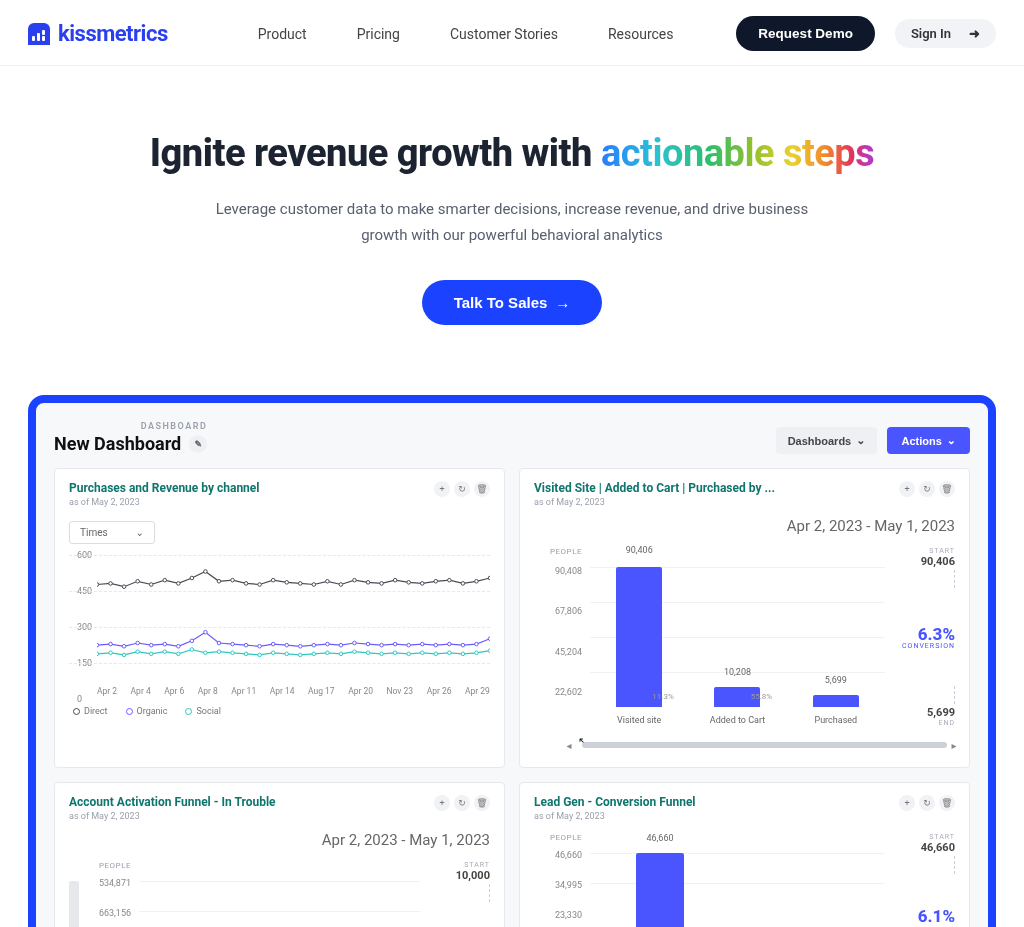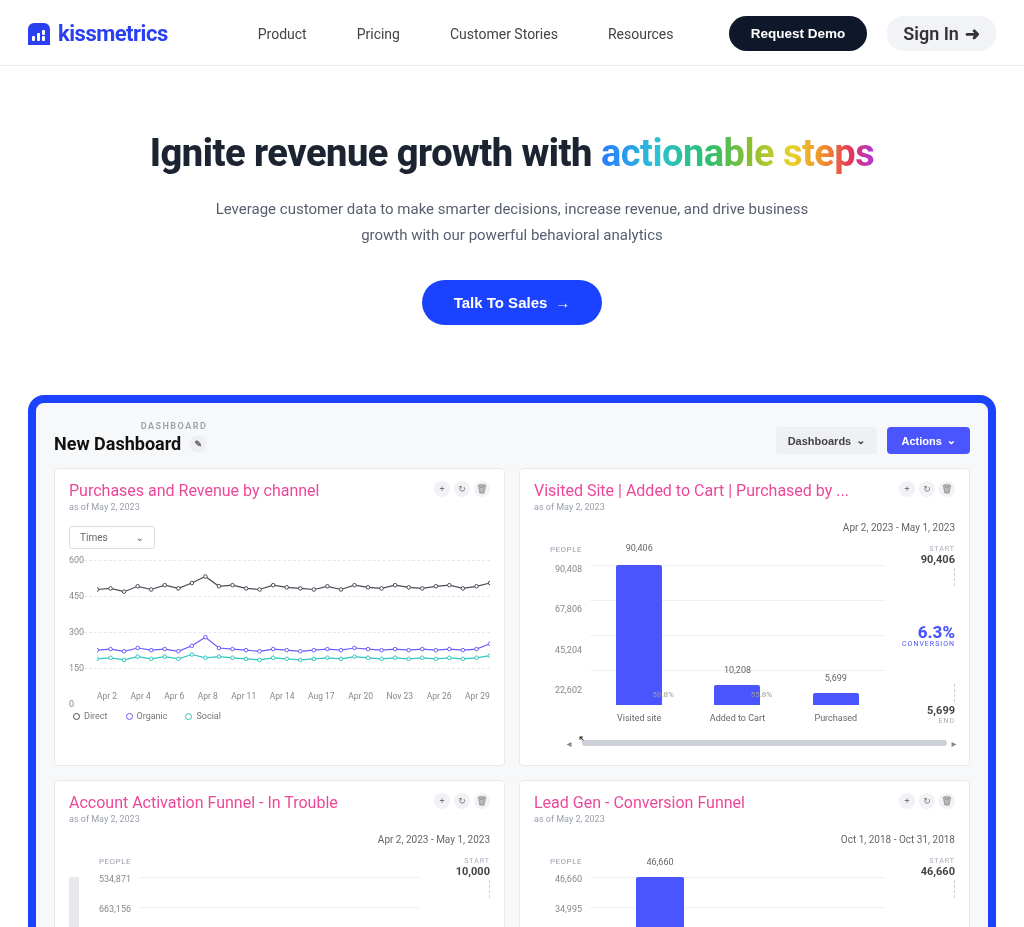--- a/index.html
+++ b/index.html
@@ -25,22 +25,22 @@
     box-shadow: 5px 0 0 #fff, 5px -3px 0 #fff, 10px 0 0 #fff, 10px -6px 0 #fff;
   }
   nav.main-nav { display: flex; gap: 50px; margin-left: 90px; font-size: 14px; color: #444; }
   nav.main-nav a { cursor: pointer; }
   .nav-right { margin-left: auto; display: flex; align-items: center; gap: 20px; }
   .btn-demo {
     background: #0f172a; color: #fff; border: none; border-radius: 22px;
     padding: 10px 22px; font-weight: 600; font-size: 13.5px; cursor: pointer;
   }
   .signin {
-    background: #f1f3f6; border-radius: 16px; padding: 7px 16px; font-size: 18px; font-weight: 600; color:#333; cursor:pointer;
-    display:flex; align-items:center; gap:6px;
+    background: #f1f3f6; border-radius: 16px; padding: 7px 16px; font-size: 13px; font-weight: 600; color:#333; cursor:pointer;
+    display:flex; align-items:center; gap:18px;
   }
   .hero { text-align: center; padding: 65px 40px 30px; }
   .hero h1 { font-size: 38px; font-weight: 800; letter-spacing: -0.5px; color:#1b2430;}
   .hero h1 .gradient {
     background: linear-gradient(90deg,#2a7bff 0%, #2bc1d6 20%, #2fbf6b 40%, #8fbf2f 55%, #e8d22d 70%, #f08a2d 82%, #e0335f 92%, #b038d9 100%);
     -webkit-background-clip: text; background-clip: text; color: transparent; font-weight:700;
   }
   .hero p { margin: 22px auto 0; max-width: 640px; font-size: 15px; line-height: 1.7; color: #586070; }
   .btn-sales {
     margin-top: 32px; background:#1b43ff; color:#fff; border:none; border-radius:26px;
@@ -57,31 +57,31 @@
   .dash-eyebrow { font-size:9px; letter-spacing:1.5px; color:#9aa0ab; font-weight:600;text-align:right; }
   .dash-title { font-size:18px; font-weight:700; color:#111; margin-top:2px; display:flex; align-items:center; gap:8px;}
   .edit-dot { width:18px; height:18px; border-radius:50%; background:#eef0f3; display:inline-flex; align-items:center; justify-content:center; font-size:9px; color:#666;}
   .dash-right { display:flex; gap:10px; }
   .dropdown-btn { background:#eef0f3; border:none; border-radius:4px; padding:7px 12px; font-size:11px; font-weight:600; color:#444; cursor:pointer; display:flex; align-items:center; gap:5px;}
   .actions-btn { background:#4a55ff; color:#fff; border:none; border-radius:4px; padding:7px 14px; font-size:11px; font-weight:600; cursor:pointer; display:flex; align-items:center; gap:5px;}
 
   .grid { display:grid; grid-template-columns: 1fr 1fr; gap:14px; }
   .card { background:#fff; border:1px solid #e6e8ec; border-radius:4px; padding:12px 14px; }
   .card-head { display:flex; justify-content:space-between; align-items:flex-start; }
-  .card-title { font-size:16px; font-weight:400; color:#ec4899; }
+  .card-title { font-size:12px; font-weight:700; color:#0f766e; }
   .card-sub { font-size:9px; color:#9aa0ab; margin-top:2px; }
   .card-icons { display:flex; gap:4px; }
   .mini-icon { width:16px; height:16px; border-radius:50%; background:#f1f2f5; display:flex; align-items:center; justify-content:center; font-size:9px; color:#777; cursor:pointer;}
-  .date-range { text-align:right; font-size:10px; color:#666; margin-top:10px; }
+  .date-range { text-align:right; font-size:15px; color:#666; margin-top:10px; }
 
   
   .times-dd { margin-top:14px; border:1px solid #ddd; border-radius:3px; padding:5px 10px; font-size:10px; color:#666; width:86px; display:flex; justify-content:space-between; align-items:center; cursor:pointer;}
   .linechart { position:relative; height:150px; margin-top:8px; }
   .linechart .grid-y { position:absolute; left:0; right:0; border-top:1px dashed #e8e8ec; }
-  .linechart .ylabel { position:absolute; left:0; font-size:9px; color:#888; transform:translateY(-50%);}
+  .linechart .ylabel { position:absolute; left:8px; font-size:9px; color:#888; transform:translateY(-50%);}
   .linechart svg { position:absolute; left:28px; right:0; top:0; bottom:20px; width:calc(100% - 28px); height:130px; }
   .xlabels { display:flex; justify-content:space-between; font-size:8.5px; color:#888; margin-left:28px; margin-top:-16px; }
   .legend { display:flex; gap:18px; font-size:9px; color:#777; margin-top:10px; margin-left:4px; align-items:center;}
   .legend .dot { width:7px; height:7px; border:1.5px solid; border-radius:50%; display:inline-block; margin-right:4px; vertical-align:middle;}
 
   
   .funnel { display:flex; margin-top:12px; height:180px; }
   .funnel-axis { width:56px; font-size:9px; color:#888; display:flex; flex-direction:column; }
   .funnel-axis .axis-title { font-size:8px; letter-spacing:0.5px; color:#9aa0ab; margin-bottom:10px; text-align:right; padding-right:8px;}
   .funnel-axis .tick { flex:1; text-align:right; padding-right:8px; }
@@ -350,21 +350,21 @@
           <div class="gridline" style="top:20px"></div>
           <div class="gridline" style="top:55px"></div>
           <div class="gridline" style="top:90px"></div>
           <div class="gridline" style="top:125px"></div>
           <div class="funnel-col" style="height:160px;">
             <div class="val-label">90,406</div>
             <div class="bar" style="height:140px"></div>
             <div class="cat">Visited site</div>
           </div>
           <div class="funnel-col" style="height:160px;">
-            <div class="pct">58.8%</div>
+            <div class="pct">11.3%</div>
             <div class="val-label" style="top:auto; bottom:30px;">10,208</div>
             <div class="bar" style="height:20px"></div>
             <div class="cat">Added to Cart</div>
           </div>
           <div class="funnel-col" style="height:160px;">
             <div class="pct">55.8%</div>
             <div class="val-label" style="top:auto; bottom:22px;">5,699</div>
             <div class="bar" style="height:12px"></div>
             <div class="cat">Purchased</div>
           </div>
@@ -435,21 +435,20 @@
         <div>
           <div class="card-title">Lead Gen - Conversion Funnel</div>
           <div class="card-sub">as of May 2, 2023</div>
         </div>
         <div class="card-icons">
           <div class="mini-icon">+</div>
           <div class="mini-icon">↻</div>
           <div class="mini-icon">🗑</div>
         </div>
       </div>
-      <div class="date-range">Oct 1, 2018 - Oct 31, 2018</div>
       <div class="pf">
         <div class="pf-axis">
           <div class="axis-title">PEOPLE</div>
           <div class="tick">46,660</div>
           <div class="tick">34,995</div>
           <div class="tick">23,330</div>
         </div>
         <div class="pf-bars">
           <div class="gridline" style="top:20px"></div>
           <div class="gridline" style="top:50px"></div>

